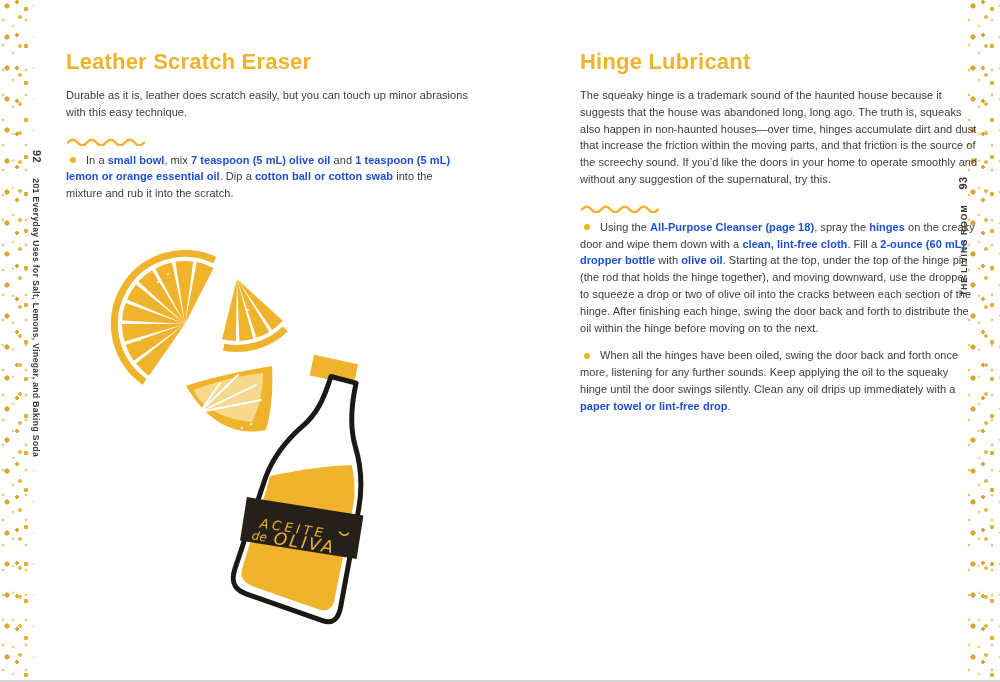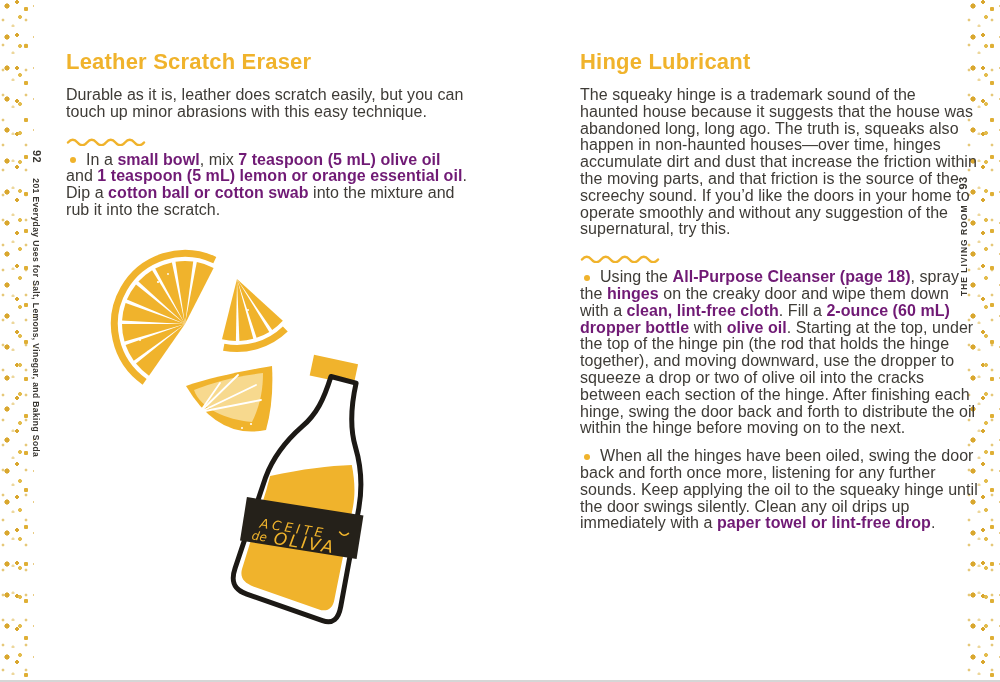--- a/index.html
+++ b/index.html
@@ -27,22 +27,22 @@
   .running-title{font-size:8.5px;letter-spacing:0.4px;margin-left:15px;}
   .chapter-title{font-size:8.5px;letter-spacing:1px;}
   .folio-right{margin-left:15px;}
 
   
   .col{position:absolute;top:50px;}
   .col-left{left:66px;width:402px;}
   .col-right{left:580px;width:398px;}
   h1.recipe-title{margin:0 0 13px 0;font-size:22px;line-height:24px;font-weight:bold;
      color:#f0b32c;letter-spacing:0.2px;}
-  p.body-text{margin:0 0 11px 0;font-size:16px;line-height:16.8px;letter-spacing:0.05px;}
-  p.body-text b{color:#701a75;}
+  p.body-text{margin:0 0 11px 0;font-size:11px;line-height:16.8px;letter-spacing:0.05px;}
+  p.body-text b{color:#1d4ed8;}
   .wavy-wrap{height:11px;margin:2px 0 9px 0;}
   .bullet-para{position:relative;text-indent:20px;margin:0 0 13px 0;}
   .bullet-dot{position:absolute;left:4px;top:5.5px;width:6px;height:6px;border-radius:50%;
      background:#f0b32c;}
   .illustration{position:absolute;left:88px;top:232px;}
 </style>
 </head>
 <body>
 
 <div class="spread">

